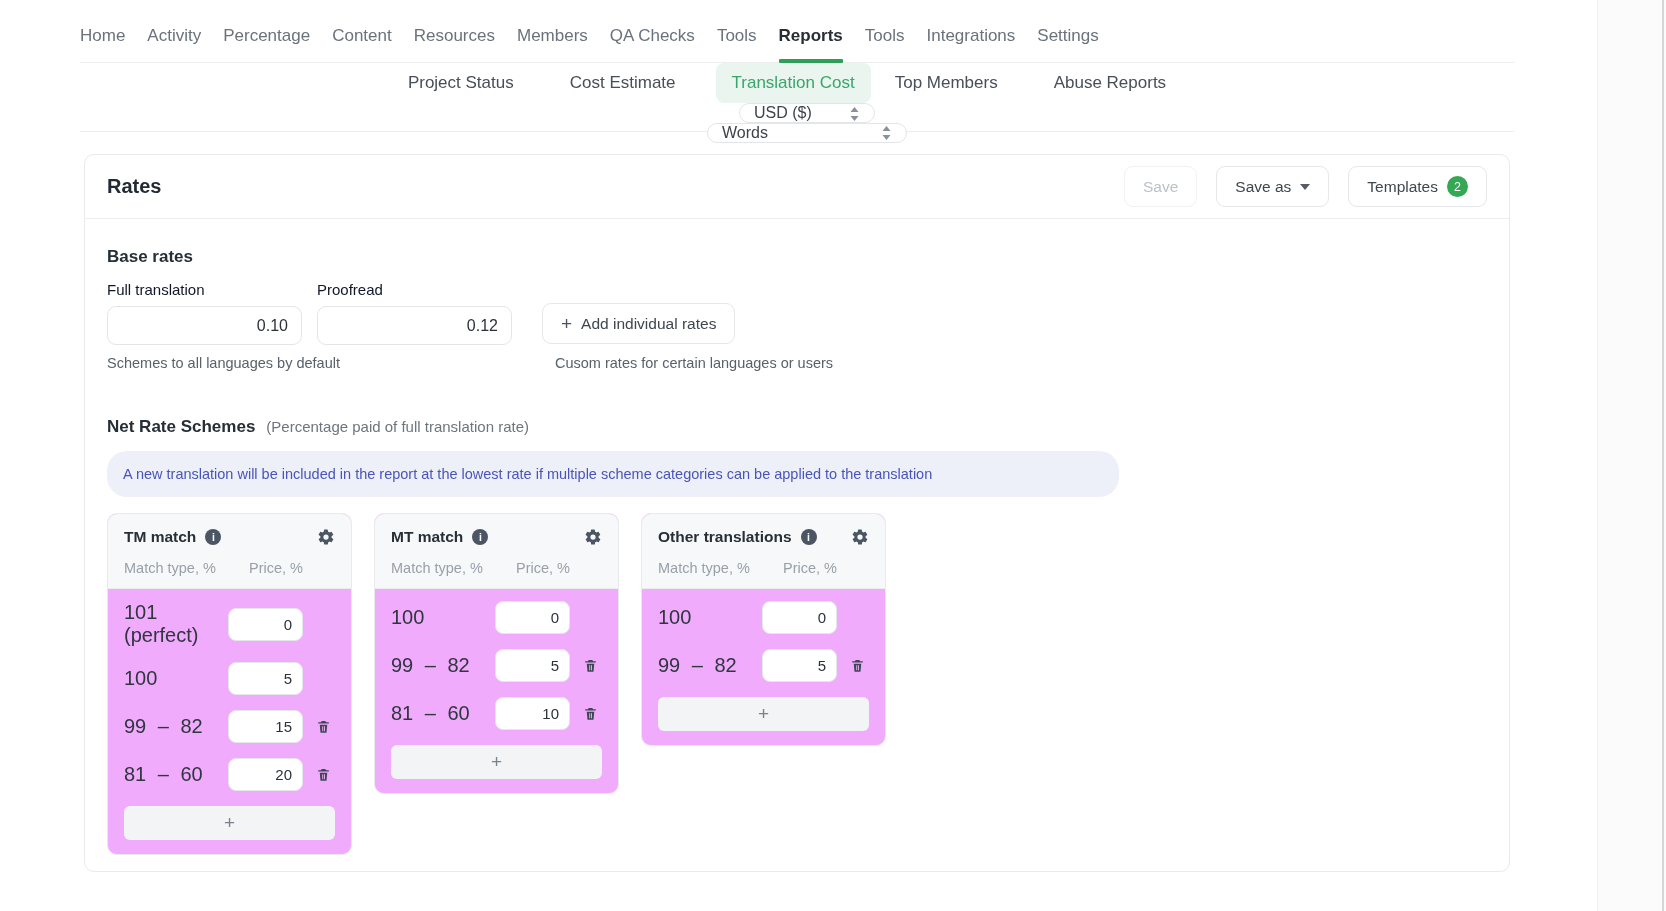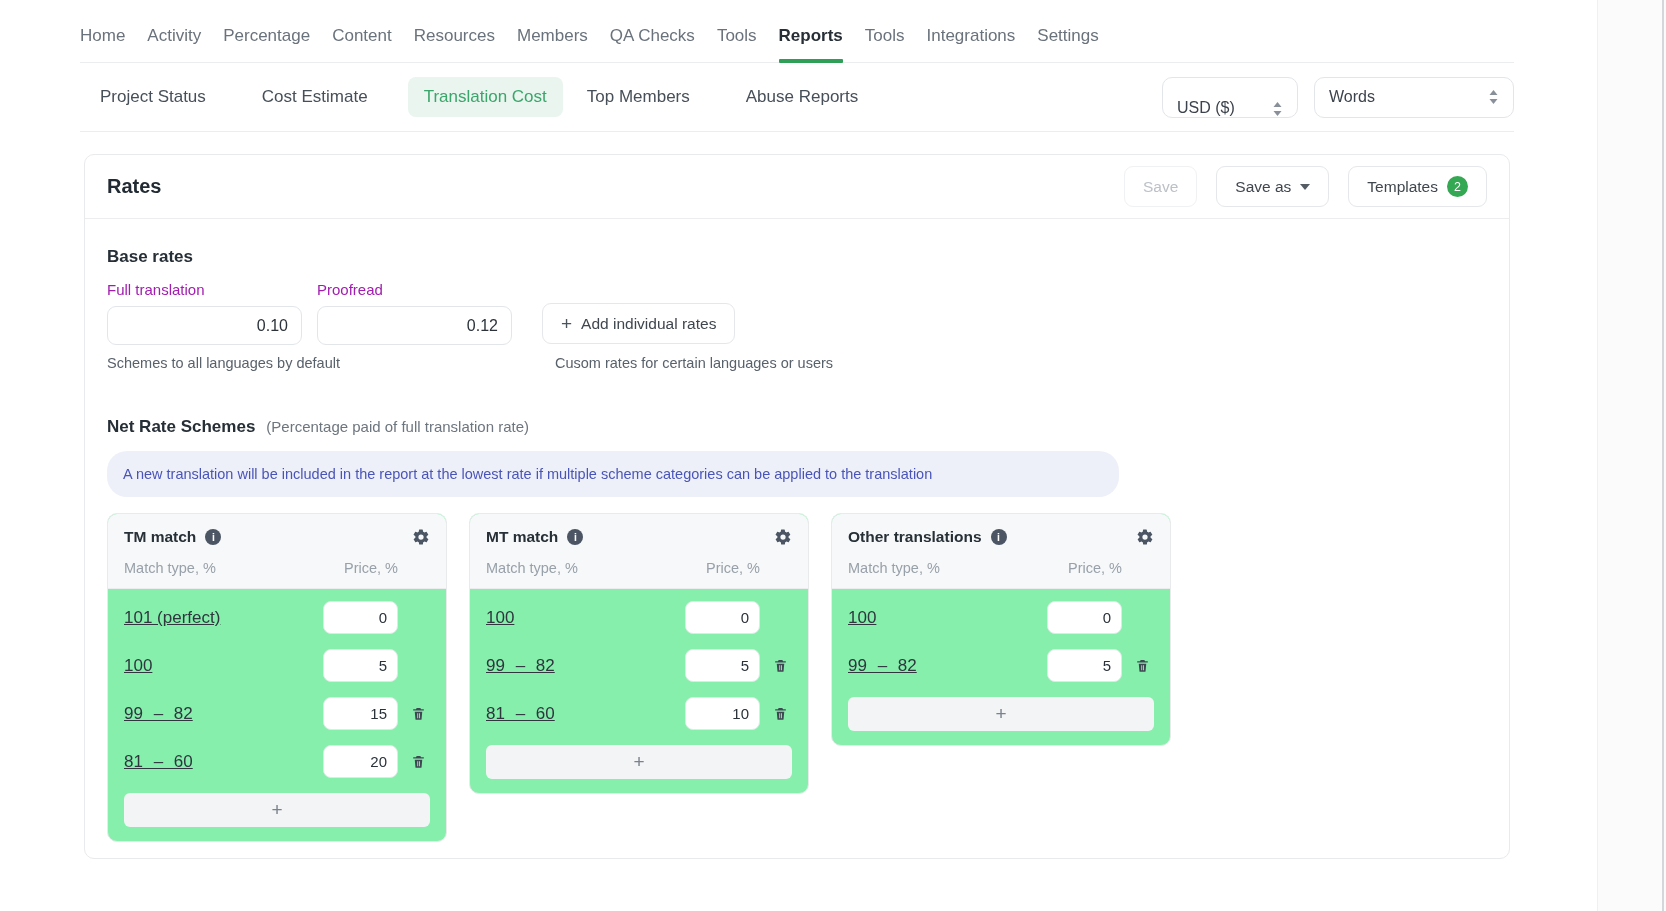--- a/index.html
+++ b/index.html
@@ -27,20 +27,21 @@
   .nav-item.active::after {
     content:""; position:absolute; left:0; right:0; bottom:-1px;
     height:4px; background:#2f9e56; border-radius:1px;
   }
 
   
   .subtab-bar {
     display:flex; align-items:center; height:69px;
     border-bottom:1px solid #ebedef;
     padding-left:4px;
+    flex-direction:column;
   }
   .subtab {
     font-size:17px; color:#474f58; padding:10px 16px; margin-right:24px;
     border-radius:8px; cursor:pointer; white-space:nowrap;
   }
   .subtab.active { background:#e9f5ee; color:#3ba56b; margin-right:8px; }
   .subtab-spacer { flex:1; }
   .select-box {
     display:flex; align-items:center; justify-content:space-between;
     height:41px; border:1px solid #e2e5e9; border-radius:10px;
@@ -72,21 +73,21 @@
   .btn .caret { width:10px; height:6px; fill:#555c64; }
   .badge {
     min-width:21px; height:21px; border-radius:11px; background:#34a853;
     color:#fff; font-size:12.5px; display:inline-flex; align-items:center;
     justify-content:center; padding:0 4px;
   }
 
   .rates-body { padding:28px 22px 16px 22px; }
 
   .section-heading { font-size:17px; font-weight:bold; color:#262e36; }
-  .base-label { font-size:15px; color:#a21caf; margin:14px 0 8px 0; }
+  .base-label { font-size:15px; color:#0f172a; margin:14px 0 8px 0; }
   .base-row { display:flex; align-items:flex-start; }
   .base-col { display:flex; flex-direction:column; }
   .base-col + .base-col { margin-left:15px; }
   .rate-input {
     width:195px; height:39px; border:1px solid #e3e6e9; border-radius:9px;
     text-align:right; padding:0 13px; font-size:16px; color:#2b323a;
     font-family:inherit; outline:none; background:#fff;
   }
   .add-individual { margin-left:30px; margin-top:36px; }
   .plus-glyph { font-size:19px; color:#4b535c; line-height:1; }
@@ -98,21 +99,21 @@
   .nrs-sub { font-size:15px; color:#6d757e; font-weight:normal; }
 
   .banner {
     margin-top:14px; width:1012px; background:#eef0f9; border-radius:20px;
     padding:15px 16px; font-size:14.5px; color:#4954b8;
   }
 
   
   .schemes-row { margin-top:16px; display:flex; gap:22px; align-items:flex-start; }
   .scheme-card {
-    width:340px; border:1px solid #e9eaec; border-radius:10px; background:#86efac;
+    width:245px; border:1px solid #e9eaec; border-radius:10px; background:#f0abfc;
     overflow:hidden;
   }
   .scheme-head {
     background:#f7f8f9; padding:14px 16px 12px 16px;
     border-bottom:1px solid #ececee;
   }
   .scheme-title-row { display:flex; align-items:center; gap:9px; }
   .scheme-title { font-size:15.5px; font-weight:bold; color:#272f37; }
   .info-i {
     width:16px; height:16px; border-radius:50%; background:#4b5563; color:#fff;
@@ -120,21 +121,21 @@
     justify-content:center; cursor:pointer; font-style:normal;
   }
   .gear-btn { margin-left:auto; width:18px; height:18px; cursor:pointer; }
   .gear-btn svg { width:18px; height:18px; fill:#4b5563; }
   .scheme-cols {
     display:flex; justify-content:space-between; margin-top:14px;
     font-size:14.5px; color:#98a0a9; padding-right:32px;
   }
   .scheme-body { padding:12px 16px 14px 16px; }
   .scheme-row { display:flex; align-items:center; margin-bottom:15px; }
-  .row-label { flex:1; font-size:17px; color:#2f363e;text-decoration:underline; }
+  .row-label { flex:1; font-size:20px; color:#2f363e; }
   .row-label.range { word-spacing:6px; }
   .row-input {
     width:75px; height:33px; border:1px solid #e4e7ea; border-radius:8px;
     text-align:right; padding:0 10px; font-size:15px; color:#2b323a;
     font-family:inherit; outline:none; background:#fff;
   }
   .row-trash { width:24px; margin-left:8px; display:flex; justify-content:center; cursor:pointer; }
   .row-trash svg { width:15px; height:17px; fill:#3f4852; }
   .row-trash.hidden { visibility:hidden; cursor:default; }
   .add-row-btn {

